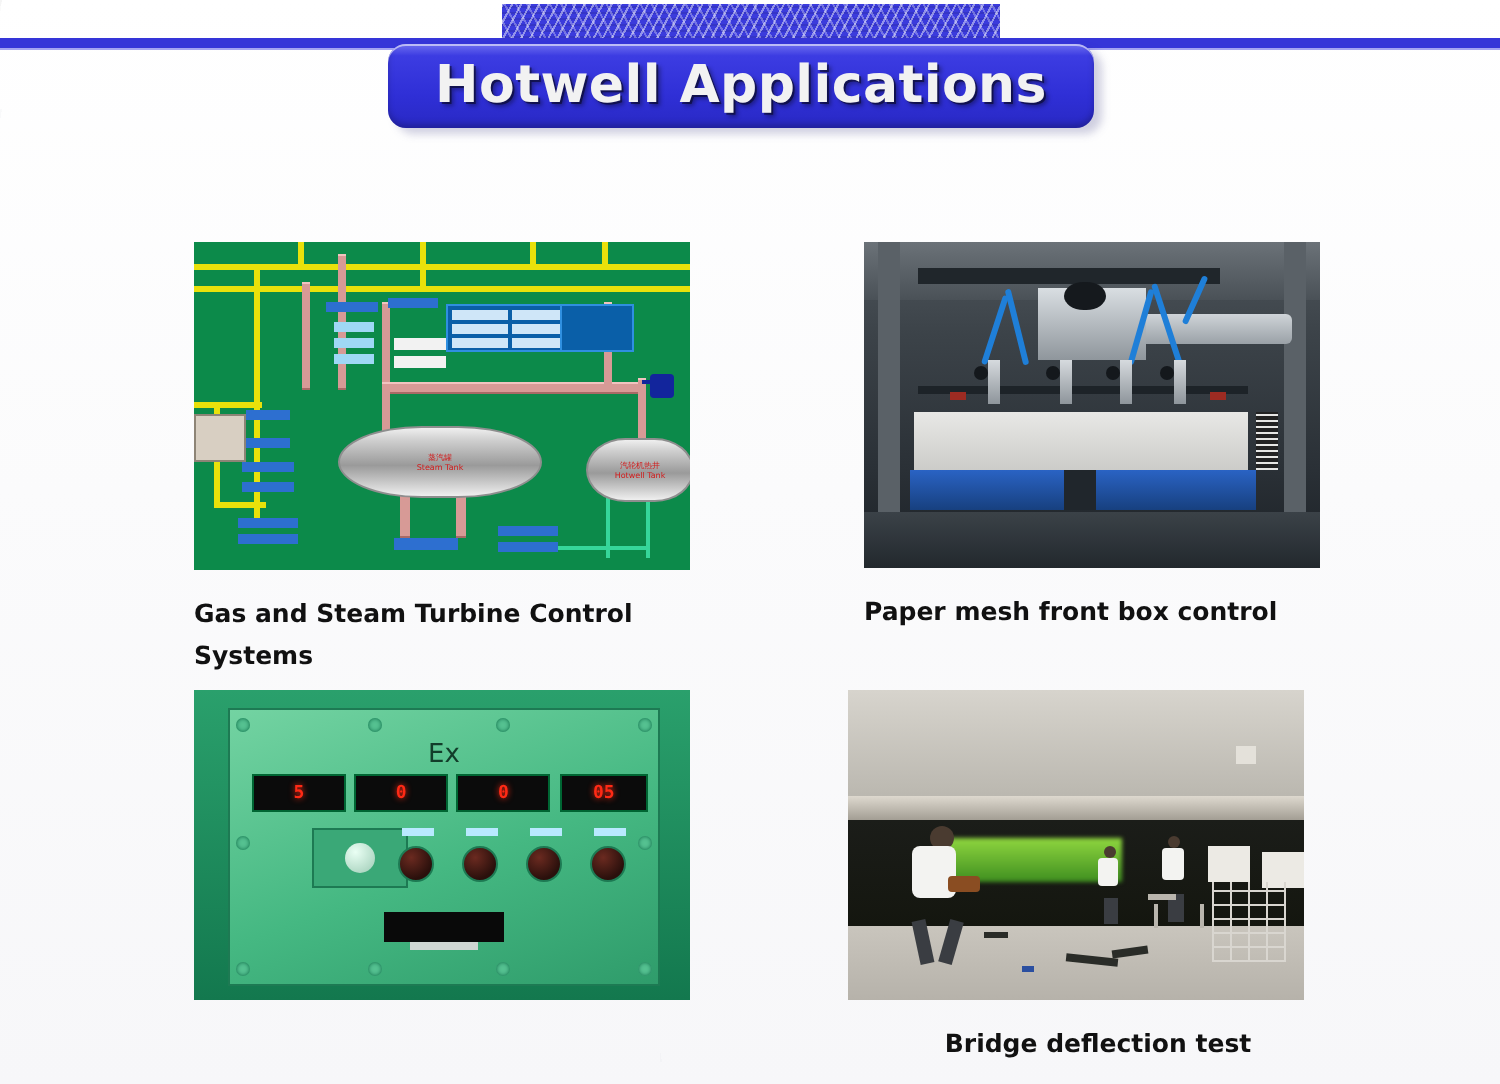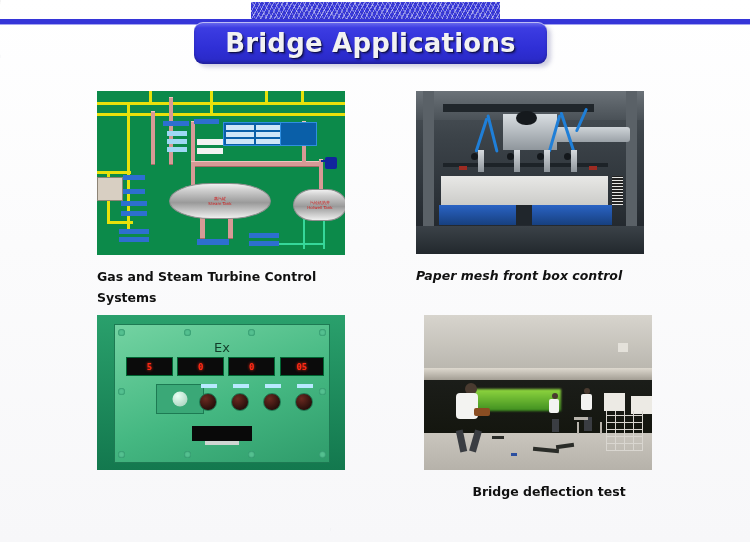--- a/index.html
+++ b/index.html
@@ -54,21 +54,21 @@
     box-shadow:inset 0 1px 0 rgba(255,255,255,.55), inset 0 -2px 3px rgba(0,0,0,.22);
     display:flex;align-items:center;justify-content:center;
   }
   .title-plate .txt{
     font-size:26px;font-weight:bold;color:#f2f2f2;letter-spacing:.2px;
     text-shadow:1px 1px 0 rgba(0,0,0,.45), 2px 2px 2px rgba(0,0,0,.35);
     font-family:"DejaVu Sans", sans-serif;
   }
 
   
-  .cell{position:absolute;}
+  .cell{position:absolute;margin-top:30px;}
   .thumb{position:relative;overflow:hidden;}
   .cap{
     font-size:12.5px;color:#111;font-weight:bold;line-height:21px;
     font-family:"DejaVu Sans", sans-serif;white-space:pre-line;
   }
 
   
   .scada{background:#0c8a4a;width:100%;height:100%;position:relative;}
   .pipe-y{position:absolute;background:#e9e10b;}
   .pipe-p{position:absolute;background:#d79a96;border-top:1px solid #f0c3bf;border-bottom:1px solid #a86a66;}
@@ -138,21 +138,21 @@
 </head>
 <body>
 
 <div id="page"></div>
 
 <div class="hdr-textured"></div>
 <div class="hdr-rule"></div>
 <div class="hdr-rule2"></div>
 <div class="title-shadow"></div>
 <div class="title-plate">
-  <span class="txt">Bridge Applications</span>
+  <span class="txt">Hotwell Applications</span>
 </div>
 
 <div class="cell" style="left:97px;top:91px;width:248px;">
   <div class="thumb" style="width:248px;height:164px;">
     <div class="scada">
 
       <div class="pipe-y" style="left:0;top:11px;width:248px;height:3px;"></div>
       <div class="pipe-y" style="left:0;top:22px;width:248px;height:3px;"></div>
       <div class="pipe-y" style="left:30px;top:11px;width:3px;height:130px;"></div>
       <div class="pipe-y" style="left:52px;top:0;width:3px;height:14px;"></div>
@@ -225,21 +225,21 @@
       <div class="tank" style="left:196px;top:98px;width:52px;height:30px;">
         <span class="lbl">汽轮机热井</span>
         <span class="lbl">Hotwell Tank</span>
       </div>
     </div>
   </div>
   <div class="cap" style="margin-top:11px;width:250px;">Gas and Steam Turbine Control
 Systems</div>
 </div>
 
-<div class="cell" style="left:416px;top:91px;width:228px;font-style:italic;">
+<div class="cell" style="left:432px;top:91px;width:228px;">
   <div class="thumb" style="width:228px;height:163px;">
     <div class="mesh">
       <div class="ceil"></div>
       <div class="postL"></div>
       <div class="postR"></div>
       <div style="position:absolute;left:12%;top:8%;width:66%;height:5%;background:#20262b;"></div>
       <div style="position:absolute;left:60%;top:22%;width:34%;height:9%;background:linear-gradient(180deg,#cfd4d8,#9aa1a7);border-radius:3px;"></div>
       <div style="position:absolute;left:38%;top:14%;width:24%;height:22%;background:linear-gradient(180deg,#d9dee2,#8f969c);"></div>
       <div style="position:absolute;left:44%;top:12%;width:9%;height:9%;border-radius:50%;background:#15191d;"></div>
       <div class="rail"></div>

